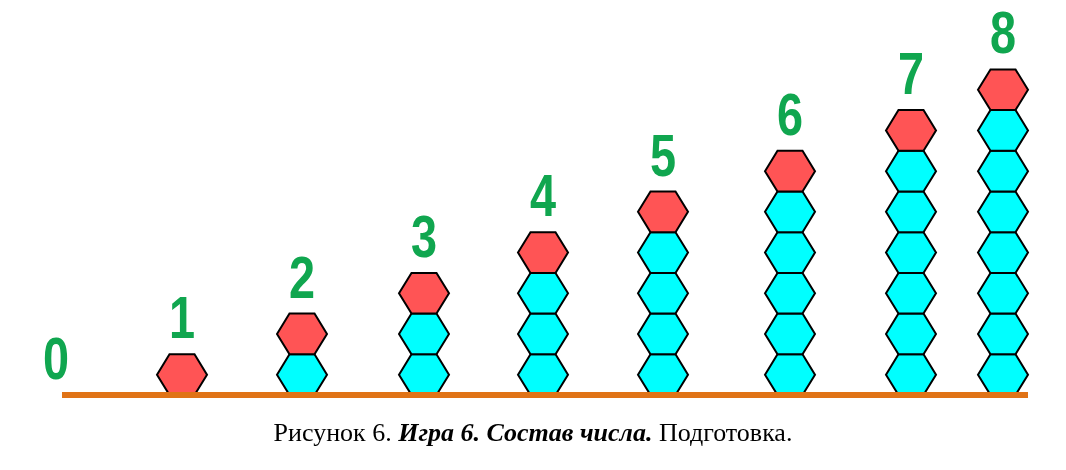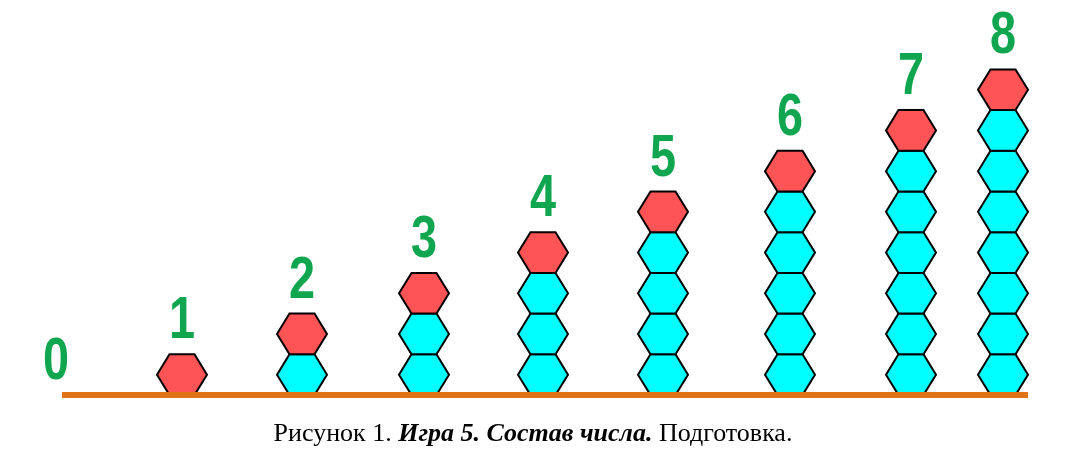--- a/index.html
+++ b/index.html
@@ -86,16 +86,16 @@
       <div class="digit" style="color: rgb(16, 166, 79); left: 543px; top: 166.2px;">4</div>
       <div class="digit" style="color: rgb(16, 166, 79); left: 663px; top: 125.5px;">5</div>
       <div class="digit" style="color: rgb(16, 166, 79); left: 790px; top: 84.8px;">6</div>
       <div class="digit" style="color: rgb(16, 166, 79); left: 911px; top: 44.1px;">7</div>
       <div class="digit" style="color: rgb(16, 166, 79); left: 1003px; top: 3.4px;">8</div>
     </div>
   <div id="baseline" style="background: rgb(224, 115, 22);"></div>
 </div>
 
 <div id="caption">
-  <span>Рисунок 1.</span>
-  <span class="ital">Игра 5. Состав числа.</span>
+  <span>Рисунок 6.</span>
+  <span class="ital">Игра 6. Состав числа.</span>
   <span>Подготовка.</span>
 </div>
 
 </body></html>

